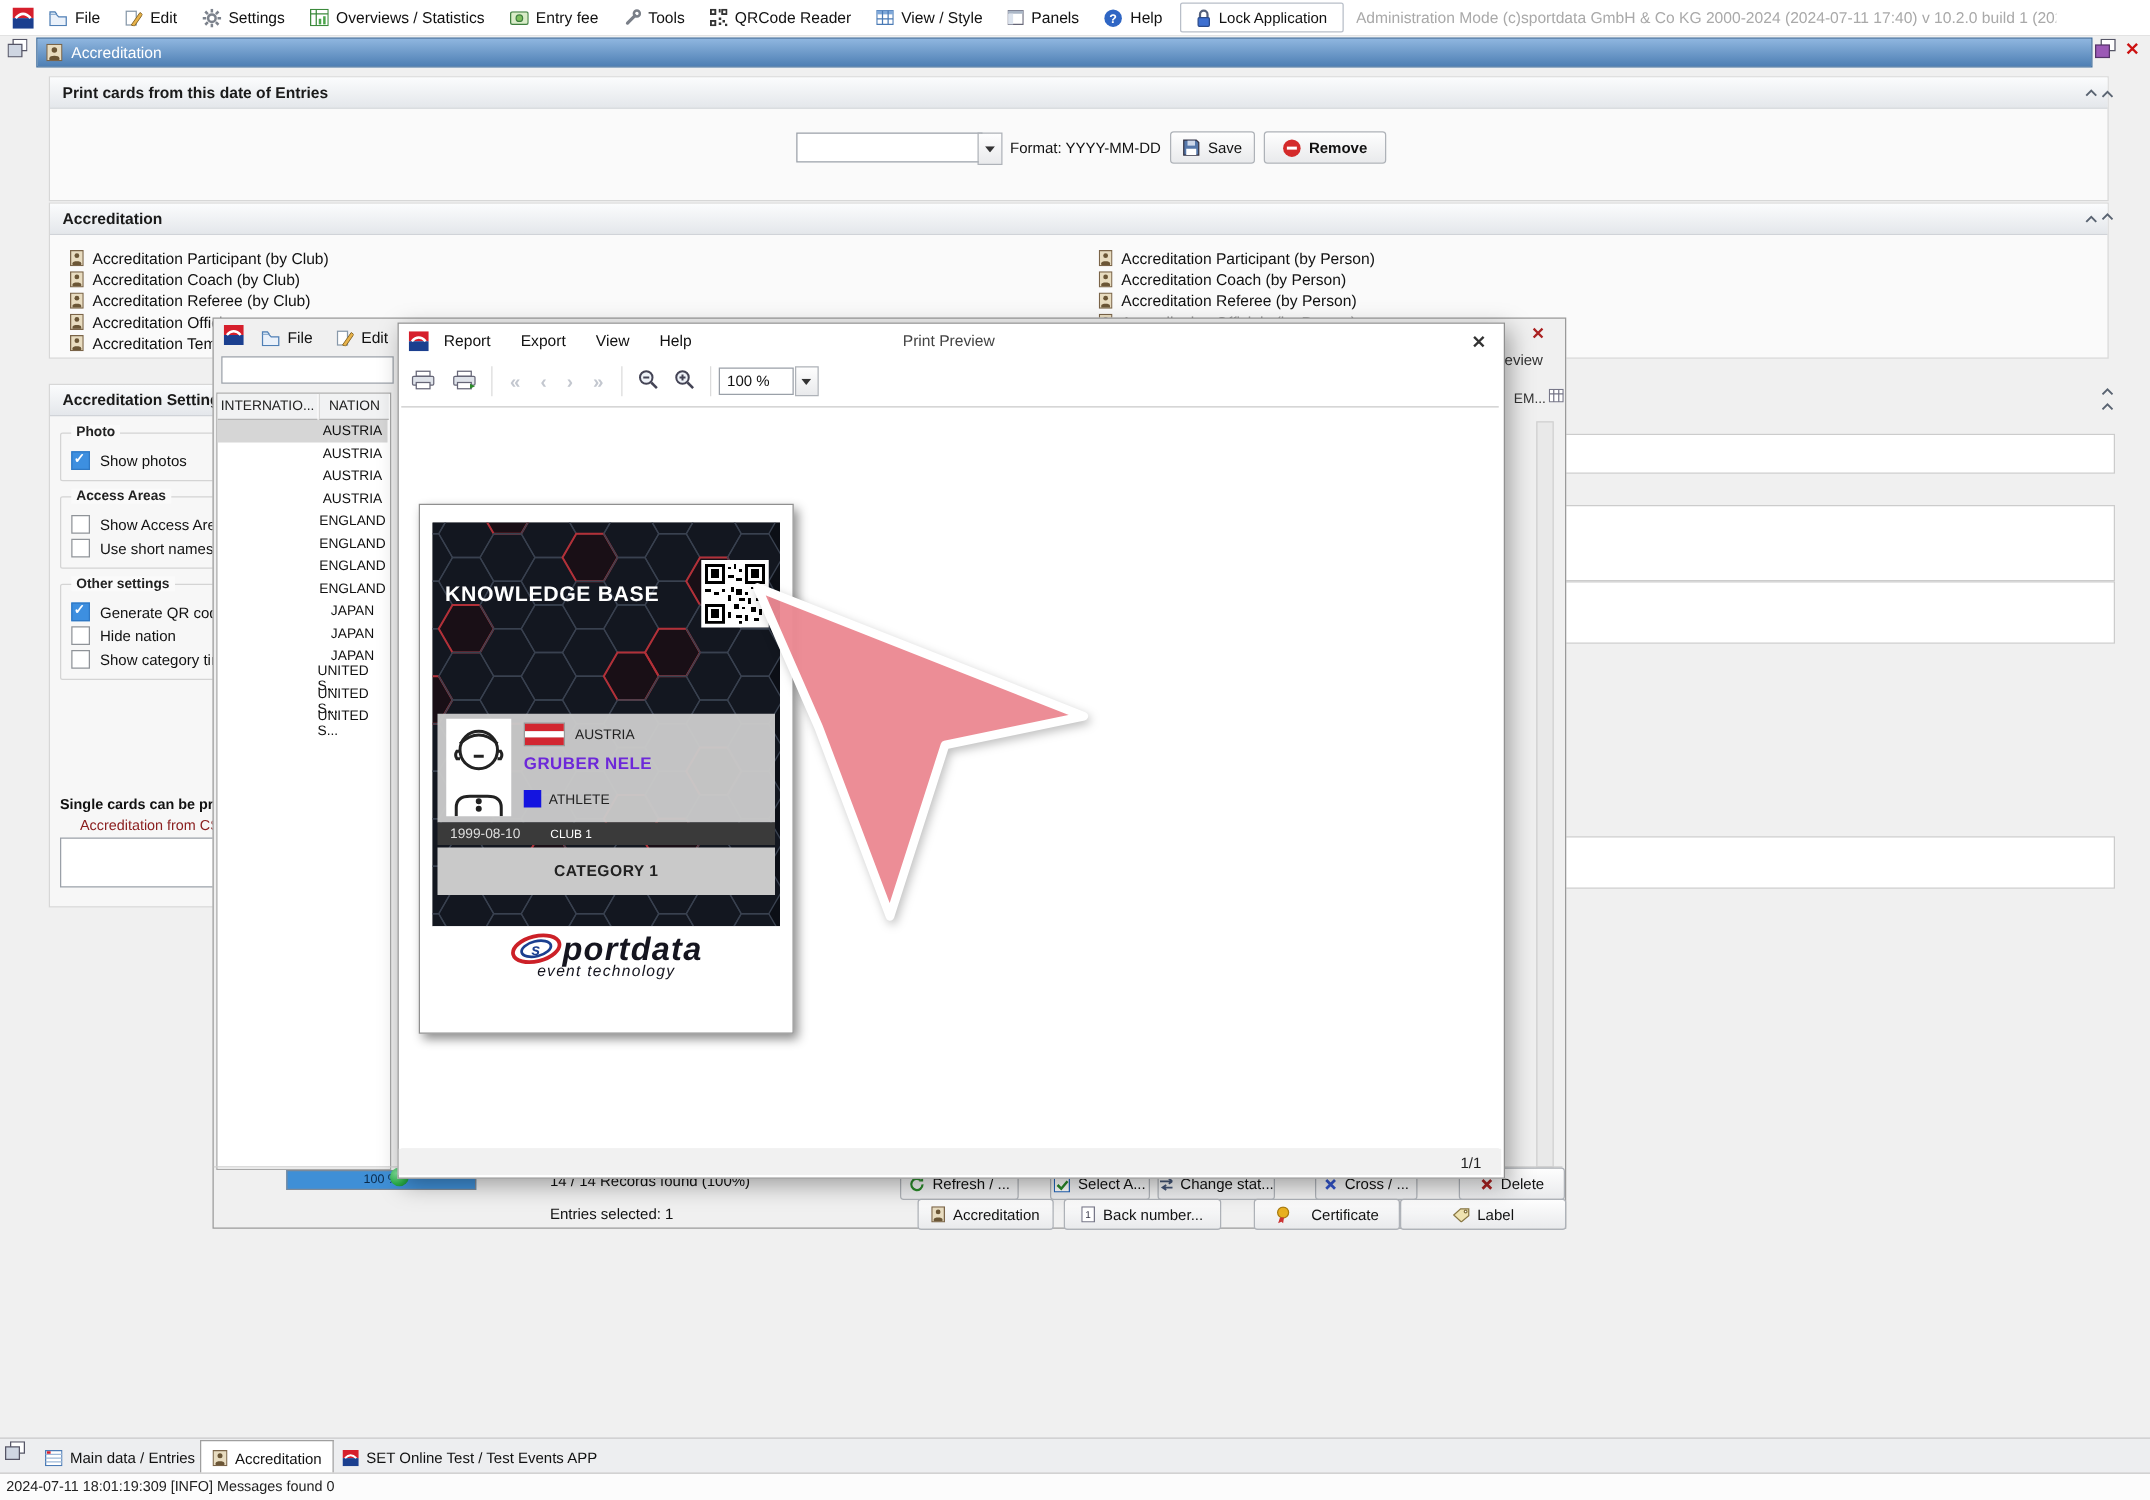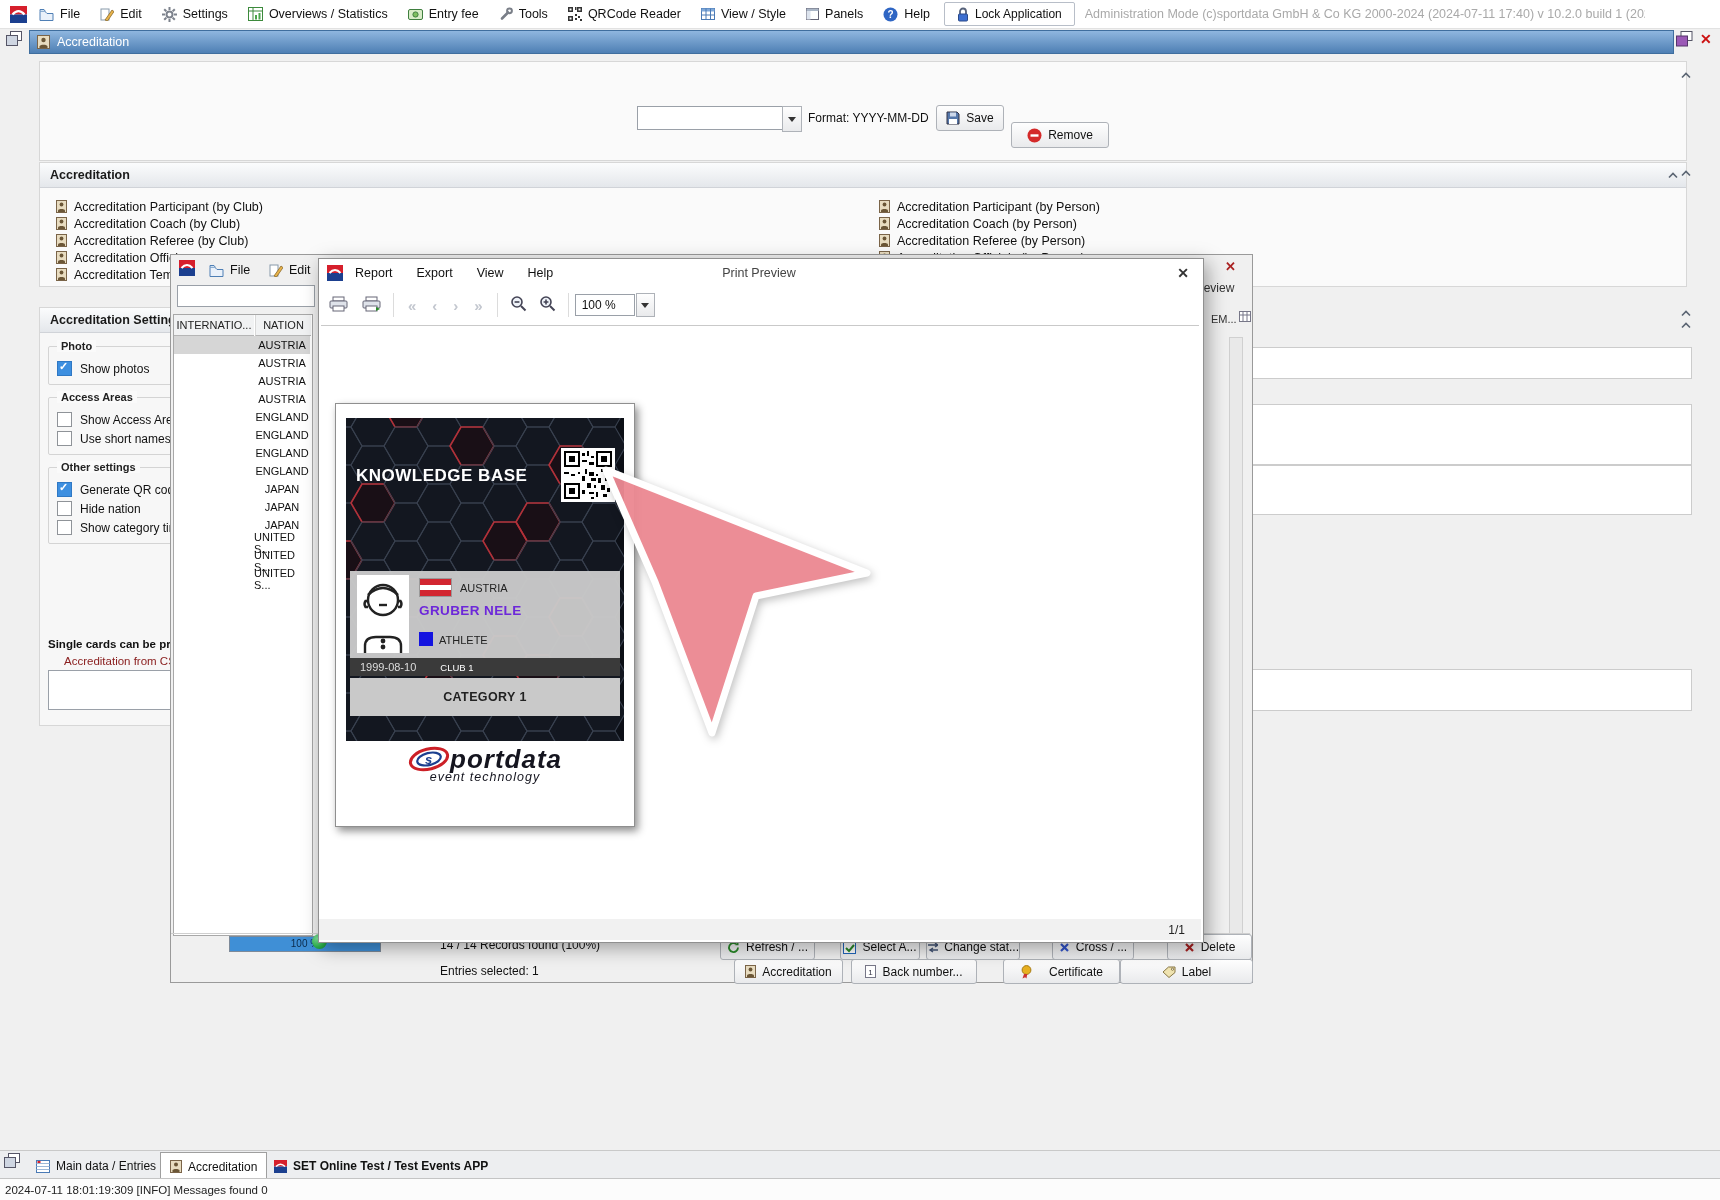--- a/index.html
+++ b/index.html
@@ -193,36 +193,44 @@
   </div>
   <span class="abs" style="left:1676px;top:31px;">
     <svg width="17" height="16">
         <rect x="5" y=".5" width="11" height="9" fill="#fff" stroke="#556"></rect>
         <rect x=".5" y="5" width="11" height="10" fill="#9b59b6" stroke="#55346a"></rect>
       </svg>
   </span>
   <span class="abs x-icon" style="left:1700px;top:31px;color:#cc1111;font-size:14px;">✕</span>
 
   <div class="panel" style="left:39px;top:61px;width:1646px;height:98px;">
+    <div class="panel-h">
+      <span>Print cards from this date of Entries</span>
+      <span class="chev">
+          <svg width="12" height="8">
+            <path d="M2 6.5L6 2.5l4 4" stroke="#5a6472" stroke-width="1.6" fill="none"></path>
+          </svg>
+        </span>
+    </div>
     <input class="input abs" style="left: 597px; top: 44px; width: 143px; height: 20px;" value="">
     <span class="btn abs" style="left:742px;top:44px;width:18px;height:24px;border-radius:0;">
         <svg width="8" height="5">
           <path d="M0 0h8L4 5z" fill="#333"></path>
         </svg>
       </span>
     <span class="abs" style="left:768px;top:49px;font-size:12px;">Format: YYYY-MM-DD</span>
     <span class="btn abs" style="left:896px;top:43px;width:66px;height:24px;">
       <svg width="14" height="14">
           <path d="M1 1h10l2 2v10H1z" fill="#5577aa" stroke="#334"></path>
           <rect x="3" y="8" width="8" height="5" fill="#fff"></rect>
           <rect x="4" y="1.5" width="6" height="4" fill="#cdd8ea"></rect>
         </svg>
       <span>Save</span>
     </span>
-    <span class="btn abs" style="left:971px;top:60px;width:96px;height:24px;">
+    <span class="btn abs" style="left:971px;top:43px;width:96px;height:24px;font-weight:bold;">
       <svg width="15" height="15">
           <circle cx="7.5" cy="7.5" r="7" fill="#d42a2a"></circle>
           <rect x="3.5" y="6.3" width="8" height="2.4" fill="#fff"></rect>
         </svg>
       <span>Remove</span>
     </span>
   </div>
 
   <div class="panel" style="left:39px;top:162px;width:1646px;height:123px;">
     <div class="panel-h">
@@ -810,21 +818,21 @@
       <span>Main data / Entries</span>
     </span>
     <span class="tab active" style="left:160px;">
       <svg width="12" height="13">
           <rect x=".5" y=".5" width="11" height="12" fill="#e8dcc0" stroke="#7a6448"></rect>
           <circle cx="6" cy="4.5" r="2" fill="#6b5636"></circle>
           <path d="M2.5 10.5c0-2 7-2 7 0v1.5h-7z" fill="#6b5636"></path>
         </svg>
       <span>Accreditation</span>
     </span>
-    <span class="tab" style="left:265px;font-weight:bold;">
+    <span class="tab" style="left:265px;">
       <svg width="13" height="13">
           <rect width="13" height="6.5" fill="#d61f2c"></rect>
           <rect y="6.5" width="13" height="6.5" fill="#1b3f8f"></rect>
           <path d="M2 6.5c3-3 6-3 9 0" stroke="#fff" stroke-width="1.6" fill="none"></path>
         </svg>
       <span>SET Online Test / Test Events APP</span>
     </span>
   </div>
 
   <div id="statusbar">

